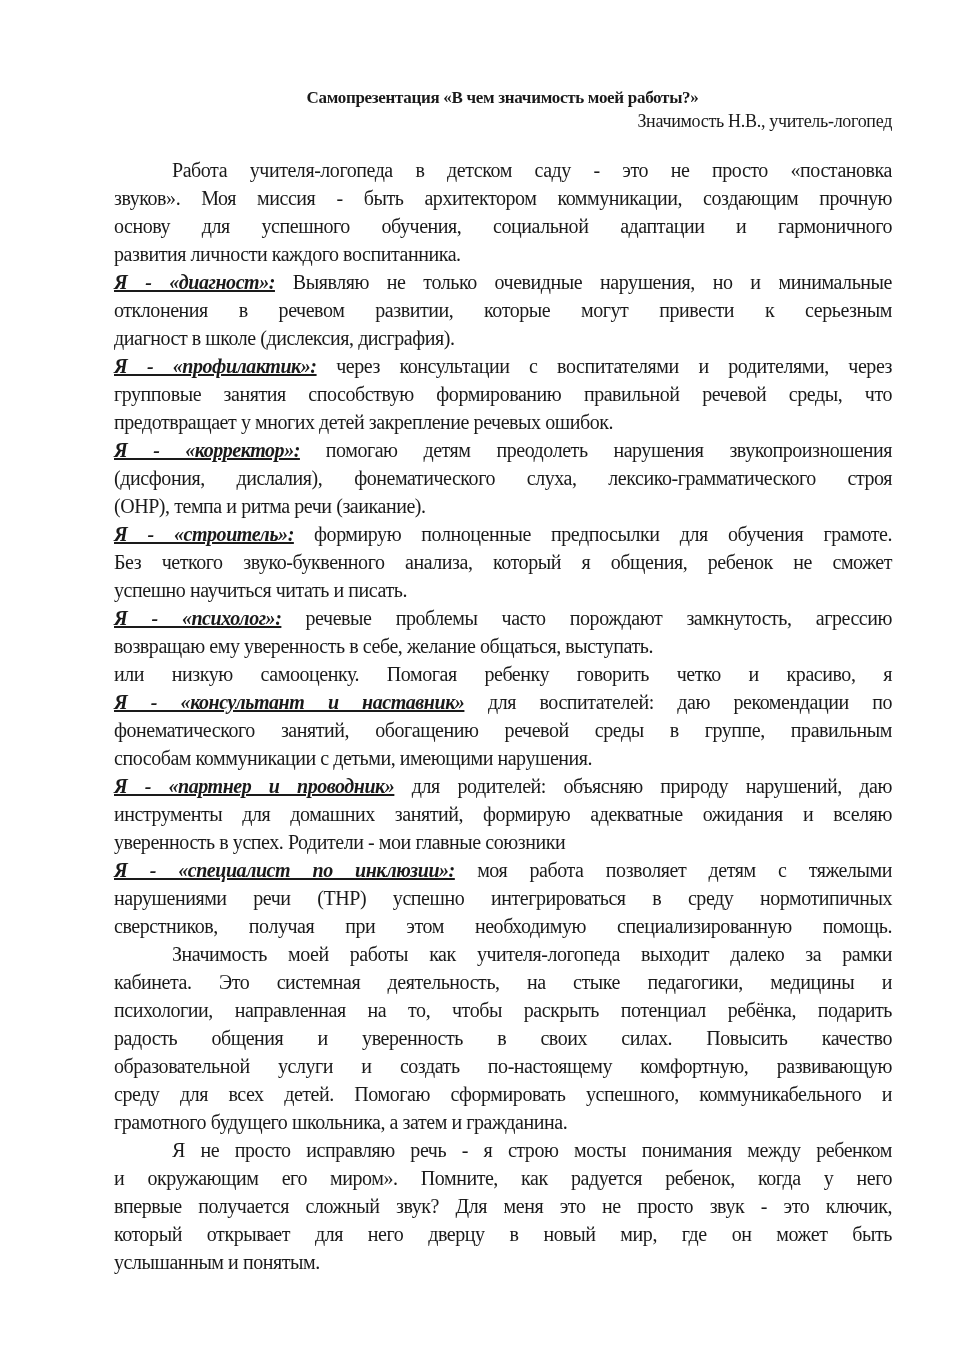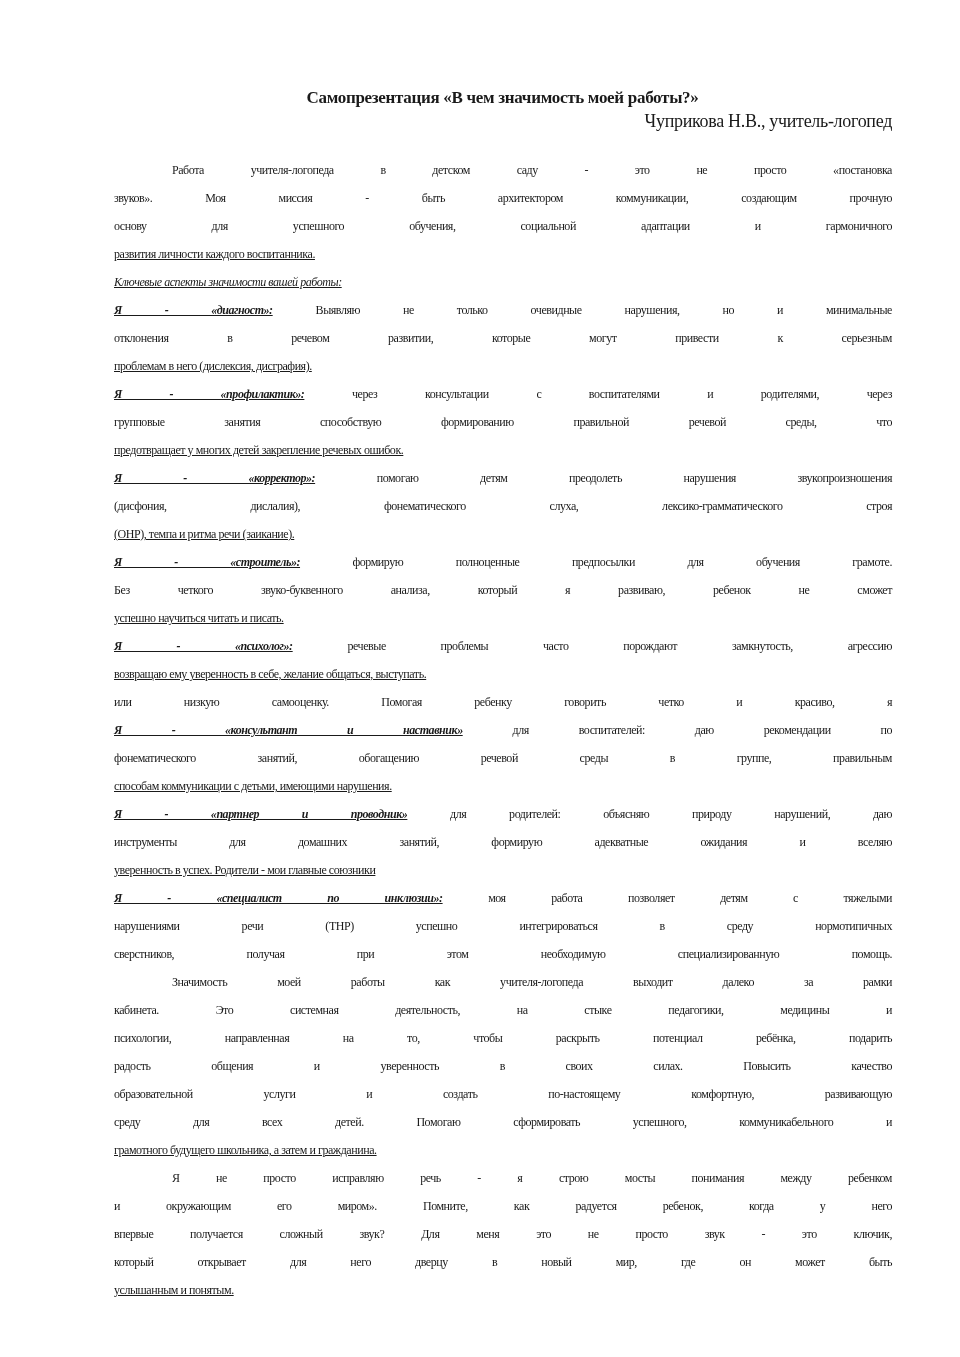--- a/index.html
+++ b/index.html
@@ -40,88 +40,86 @@
       top: 83px;
       right: 68px;
       font-size: 18px;
       letter-spacing: -0.3px;
     }
     .body-text {
       position: absolute;
       top: 128px;
       left: 114px;
       width: 778px;
-      font-size: 12px;
+      font-size: 20px;
       line-height: 28px;
       letter-spacing: -0.45px;
     }
     .line {
       display: block;
       height: 28px;
       white-space: nowrap;
       text-align: justify;
       text-align-last: justify;
       overflow: visible;
     }
     .line.last {
       text-align-last: left;
-      text-decoration: underline;
     }
     .indent {
       padding-left: 58px;
     }
     .role {
       font-weight: bold;
       font-style: italic;
       text-decoration: underline;
     }
     .subheading {
       font-style: italic;
     }
   </style>
 </head>
 <body>
 
 <div class="page">
 
   <div class="title">Самопрезентация  «В чем значимость моей работы?»</div>
-  <div class="author">Чуприкова Н.В., учитель-логопед</div>
+  <div class="author">Значимость Н.В., учитель-логопед</div>
 
   <div class="body-text">
 
     <div>
       <span class="line indent">Работа учителя-логопеда в детском саду - это не просто «постановка</span>
       <span class="line">звуков». Моя миссия - быть архитектором коммуникации, создающим прочную</span>
       <span class="line">основу для успешного обучения, социальной адаптации и гармоничного</span>
       <span class="line last">развития личности каждого воспитанника.</span>
     </div>
 
-    <span class="line last subheading">Ключевые аспекты значимости вашей работы:</span>
 
     <div>
       <span class="line"><span class="role">Я - «диагност»:</span><span> Выявляю не только очевидные нарушения, но и минимальные</span></span>
       <span class="line">отклонения в речевом развитии, которые могут привести к серьезным</span>
-      <span class="line last">проблемам в него (дислексия, дисграфия).</span>
+      <span class="line last">диагност в школе (дислексия, дисграфия).</span>
     </div>
 
     <div>
       <span class="line"><span class="role">Я - «профилактик»:</span><span> через консультации с воспитателями и родителями, через</span></span>
       <span class="line">групповые занятия способствую формированию правильной речевой среды, что</span>
       <span class="line last">предотвращает у многих детей закрепление речевых ошибок.</span>
     </div>
 
     <div>
       <span class="line"><span class="role">Я - «корректор»:</span><span> помогаю детям преодолеть нарушения звукопроизношения</span></span>
       <span class="line">(дисфония, дислалия), фонематического слуха, лексико-грамматического строя</span>
       <span class="line last">(ОНР), темпа и ритма речи (заикание).</span>
     </div>
 
     <div>
       <span class="line"><span class="role">Я - «строитель»:</span><span> формирую полноценные предпосылки для обучения грамоте.</span></span>
-      <span class="line">Без четкого звуко-буквенного анализа, который я развиваю, ребенок не сможет</span>
+      <span class="line">Без четкого звуко-буквенного анализа, который я общения, ребенок не сможет</span>
       <span class="line last">успешно научиться читать и писать.</span>
     </div>
 
     <div>
       <span class="line"><span class="role">Я - «психолог»:</span><span> речевые проблемы часто порождают замкнутость, агрессию</span></span>
       <span class="line last">возвращаю ему уверенность в себе, желание общаться, выступать.</span>
       <span class="line">или низкую самооценку. Помогая ребенку говорить четко и красиво, я</span>
     </div>
 
     <div>

